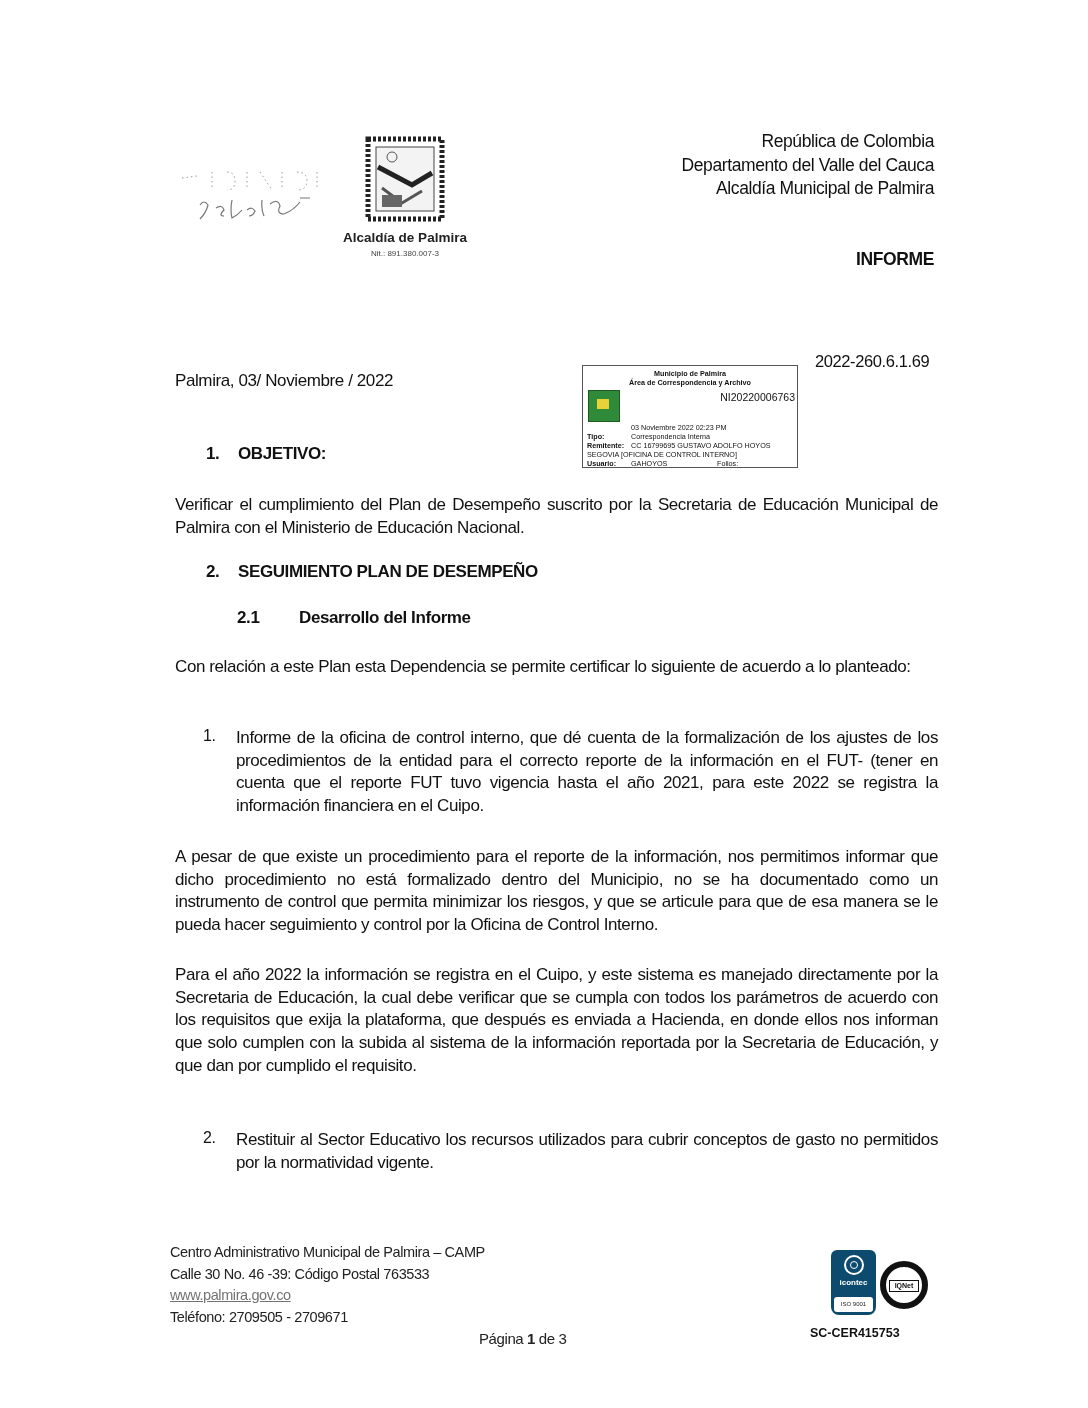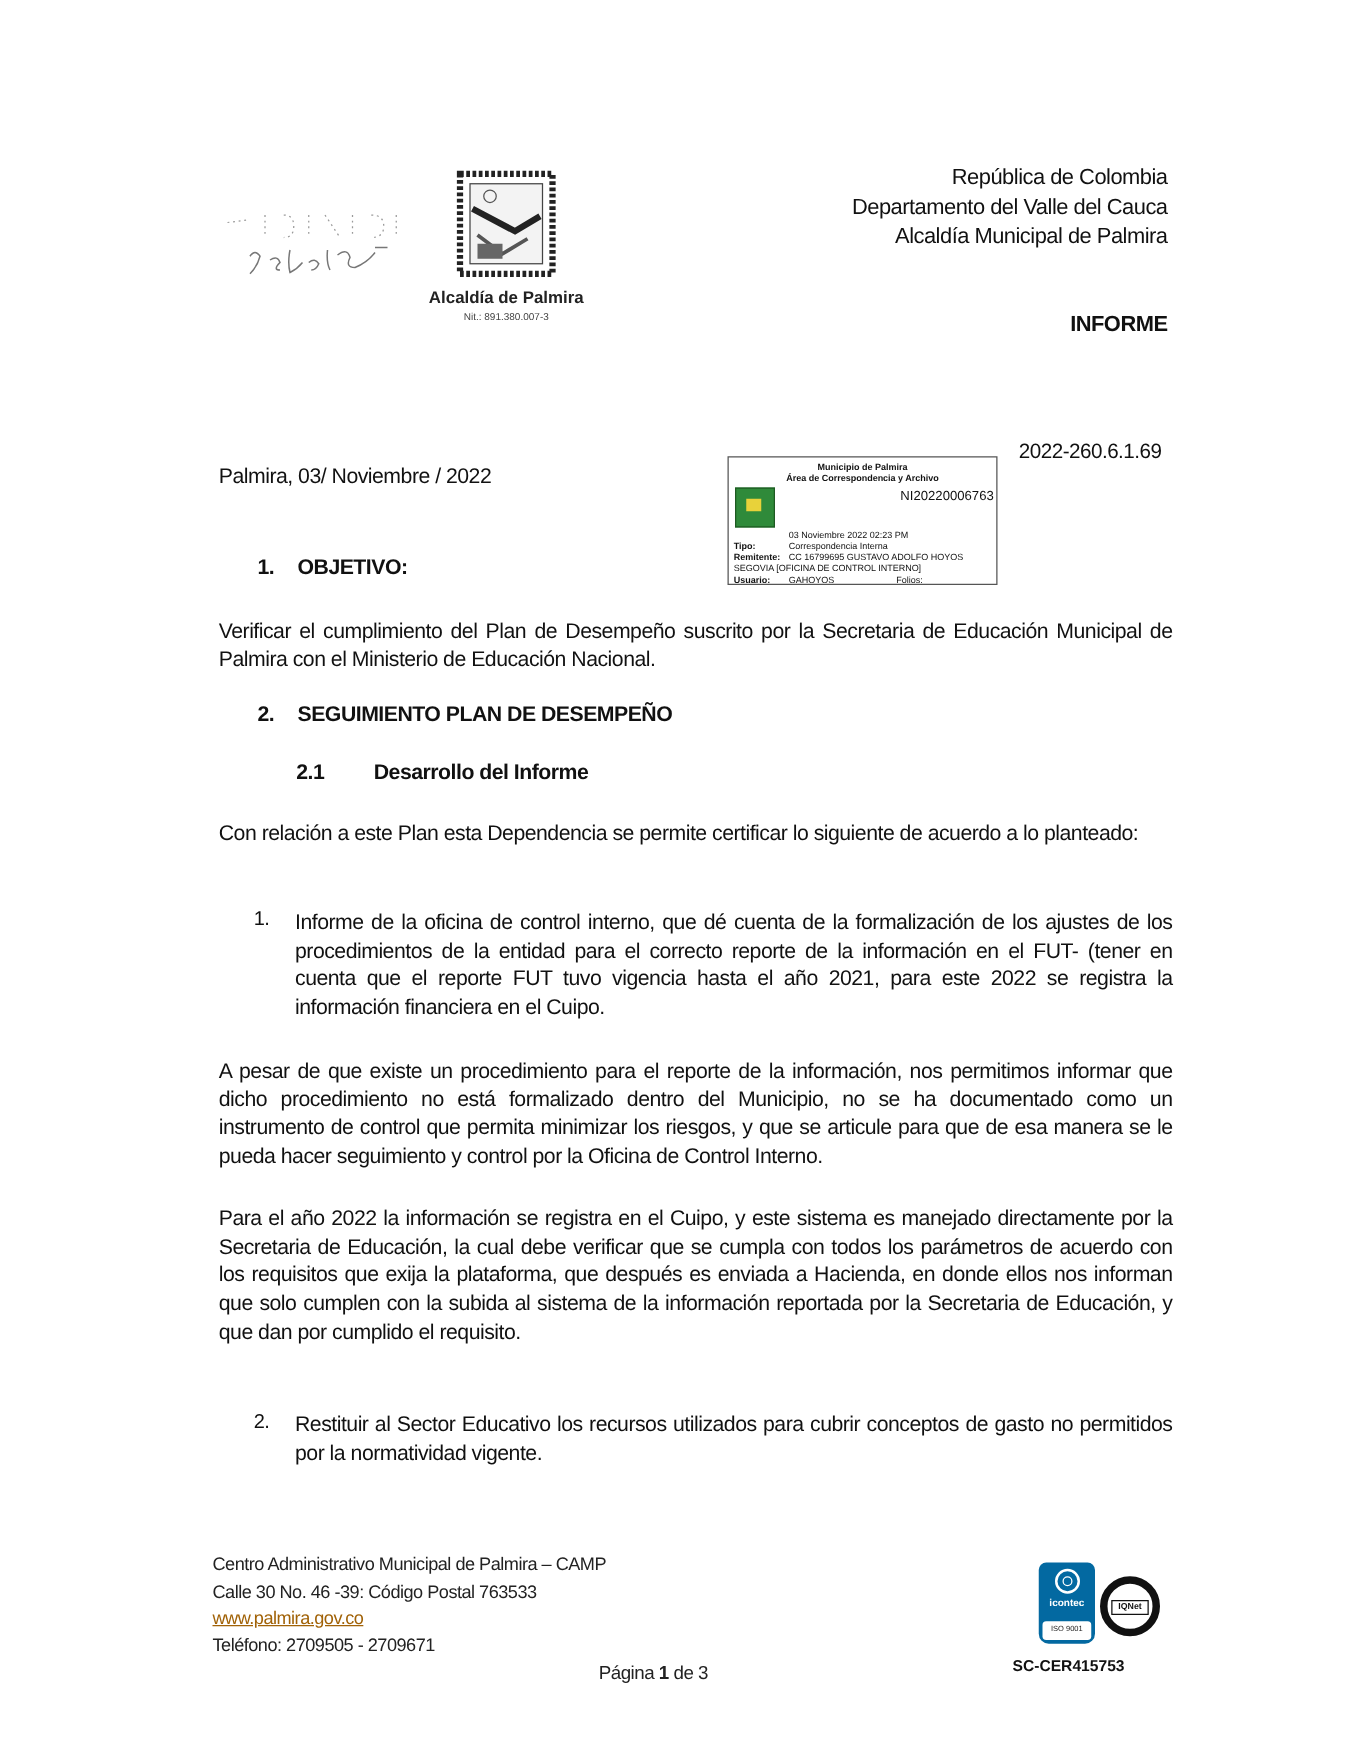--- a/index.html
+++ b/index.html
@@ -53,26 +53,26 @@
   #item1 .n { position: absolute; left: 0; top: 0; }
   #item1 .t { margin-left: 33px; font-size: 17px; line-height: 22.7px; text-align: justify; }
   #p-apesar { top: 846px; }
   #p-para { top: 964px; }
   #item2 { left: 203px; top: 1129px; width: 735px; }
   #item2 .n { position: absolute; left: 0; top: 0; }
   #item2 .t { margin-left: 33px; font-size: 17px; line-height: 22.7px; text-align: justify; }
 
   
   #footer { left: 170px; top: 1242px; font-size: 14.5px; line-height: 21.5px; color: #222; }
-  #footer .link { color: #a16207; text-decoration: underline; }
+  #footer .link { color: #737373; text-decoration: underline; }
   #page-num { left: 479px; top: 1330px; font-size: 15px; color: #222; }
   #page-num b { font-weight: bold; }
 
   
-  #icontec { left: 831px; top: 1250px; width: 45px; height: 65px; background: #0369a1; border-radius: 6px 6px 8px 8px; }
+  #icontec { left: 831px; top: 1250px; width: 45px; height: 65px; background: #0c4a6e; border-radius: 6px 6px 8px 8px; }
   #icontec .ring { position: absolute; left: 13px; top: 5px; width: 16px; height: 16px; border: 2px solid #fff; border-radius: 50%; }
   #icontec .ring:after { content: ""; position: absolute; left: 4px; top: 4px; width: 6px; height: 6px; border: 1.5px solid #fff; border-radius: 50%; }
   #icontec .nm { position: absolute; left: 0; right: 0; top: 28px; text-align: center; color: #fff; font-size: 8px; font-weight: bold; }
   #icontec .iso { position: absolute; left: 3px; right: 3px; bottom: 3px; height: 15px; background: #fff; border-radius: 3px;
                   font-size: 6px; text-align: center; line-height: 15px; color: #222; }
   #iqnet { left: 880px; top: 1261px; width: 48px; height: 48px; border: 6px solid #111; border-radius: 50%; box-sizing: border-box; }
   #iqnet .nm { position: absolute; left: 3px; right: 3px; top: 13px; height: 10px; border: 1px solid #111; font-size: 7px; line-height: 10px; text-align: center; font-weight: bold; }
   #cert-code { left: 810px; top: 1326px; font-size: 12.5px; font-weight: bold; }
 </style>
 </head>

